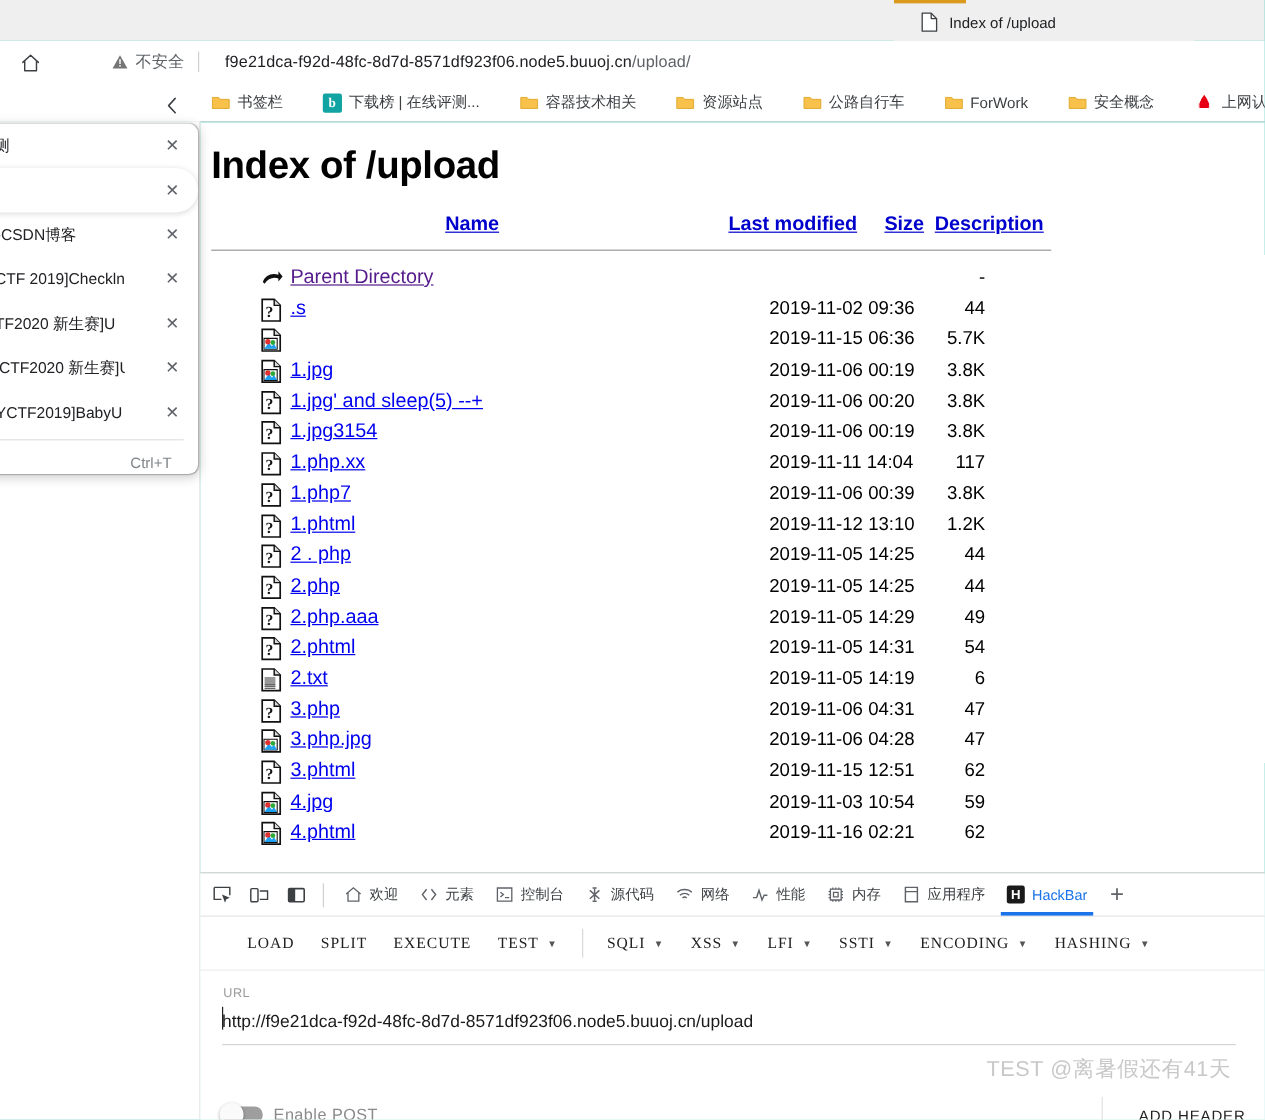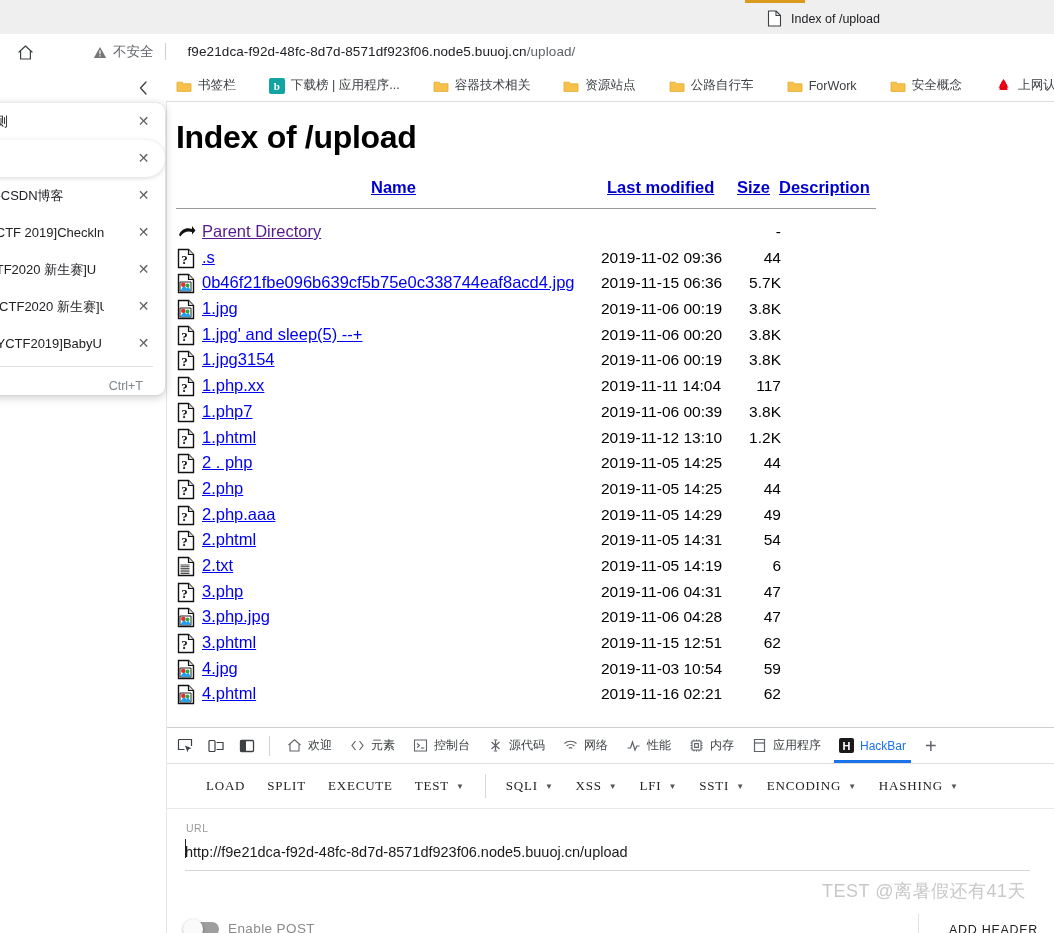--- a/index.html
+++ b/index.html
@@ -90,21 +90,21 @@
     font-weight:bold; font-size:16.5px;
     font-family:"Liberation Sans", sans-serif; cursor:pointer;
   }
   .h-name { left:195px; }
   .h-mod  { left:431px; }
   .h-size { left:561px; }
   .h-desc { left:603px; }
   .hr-line { position:absolute; left:9px; top:106px; width:700px; height:1px; background:#9a9a9a; }
 
   .rows { position:absolute; left:9px; top:118px; width:700px; }
-  .row { position:relative; height:25.7px; white-space:nowrap; }
+  .row { position:relative; height:25.7px; white-space:nowrap;margin-left:40px; }
   .r-icon { position:absolute; left:0; top:2px; width:20px; height:21px; }
   .r-name {
     position:absolute; left:26px; top:0; font-size:16.5px;
     color:#0000ee; text-decoration:underline; cursor:pointer;
     font-family:"Liberation Sans", sans-serif;
     line-height:23px;
   }
   .r-name.visited { color:#551a8b; }
   .r-mod {
     position:absolute; left:425px; top:0; font-size:15.5px; color:#000;
@@ -270,21 +270,21 @@
     <span class="bmk">
       <span class="folder-ico">
         <svg width="16" height="13" viewBox="0 0 16 13">
             <path d="M1 2.2h5.2l1.3 1.6H15v7.6H1z" fill="#f7c14b" stroke="#e0a92e" stroke-width="0.8"></path>
           </svg>
       </span>
       <span class="bmk-label">书签栏</span>
     </span>
     <span class="bmk">
       <span class="bing-ico">b</span>
-      <span class="bmk-label">下载榜 | 应用程序...</span>
+      <span class="bmk-label">下载榜 | 在线评测...</span>
     </span>
     <span class="bmk">
       <span class="folder-ico">
         <svg width="16" height="13" viewBox="0 0 16 13">
             <path d="M1 2.2h5.2l1.3 1.6H15v7.6H1z" fill="#f7c14b" stroke="#e0a92e" stroke-width="0.8"></path>
           </svg>
       </span>
       <span class="bmk-label">容器技术相关</span>
     </span>
     <span class="bmk">
@@ -368,21 +368,20 @@
         </div>
         <div class="row">
           <span class="r-icon"><svg width="20" height="21" viewBox="0 0 20 21">
               <path d="M2.5 1.5 h10 l5 5 v13 h-15 z" fill="#ffffff" stroke="#111" stroke-width="1.4"></path>
               <path d="M12.5 1.5 v5 h5" fill="#d9d9d9" stroke="#111" stroke-width="1.2"></path>
               <path d="M4 9 h11 v9 h-11 z" fill="#ffffff" stroke="#111" stroke-width="0.9"></path>
               <path d="M4.3 17.7 L8 12.5 L10.6 15.5 L12.4 13.4 L14.7 17.7 Z" fill="#1da1f2"></path>
               <circle cx="7.2" cy="11.8" r="2.2" fill="#e03030"></circle>
               <circle cx="11.4" cy="12.4" r="2" fill="#2fa83a"></circle>
             </svg></span>
-          <a class="r-name" href="#">0b46f21fbe096b639cf5b75e0c338744eaf8acd4.jpg</a>
           <span class="r-mod">2019-11-15 06:36</span>
           <span class="r-size">5.7K</span>
         </div>
         <div class="row">
           <span class="r-icon"><svg width="20" height="21" viewBox="0 0 20 21">
               <path d="M2.5 1.5 h10 l5 5 v13 h-15 z" fill="#ffffff" stroke="#111" stroke-width="1.4"></path>
               <path d="M12.5 1.5 v5 h5" fill="#d9d9d9" stroke="#111" stroke-width="1.2"></path>
               <path d="M4 9 h11 v9 h-11 z" fill="#ffffff" stroke="#111" stroke-width="0.9"></path>
               <path d="M4.3 17.7 L8 12.5 L10.6 15.5 L12.4 13.4 L14.7 17.7 Z" fill="#1da1f2"></path>
               <circle cx="7.2" cy="11.8" r="2.2" fill="#e03030"></circle>

